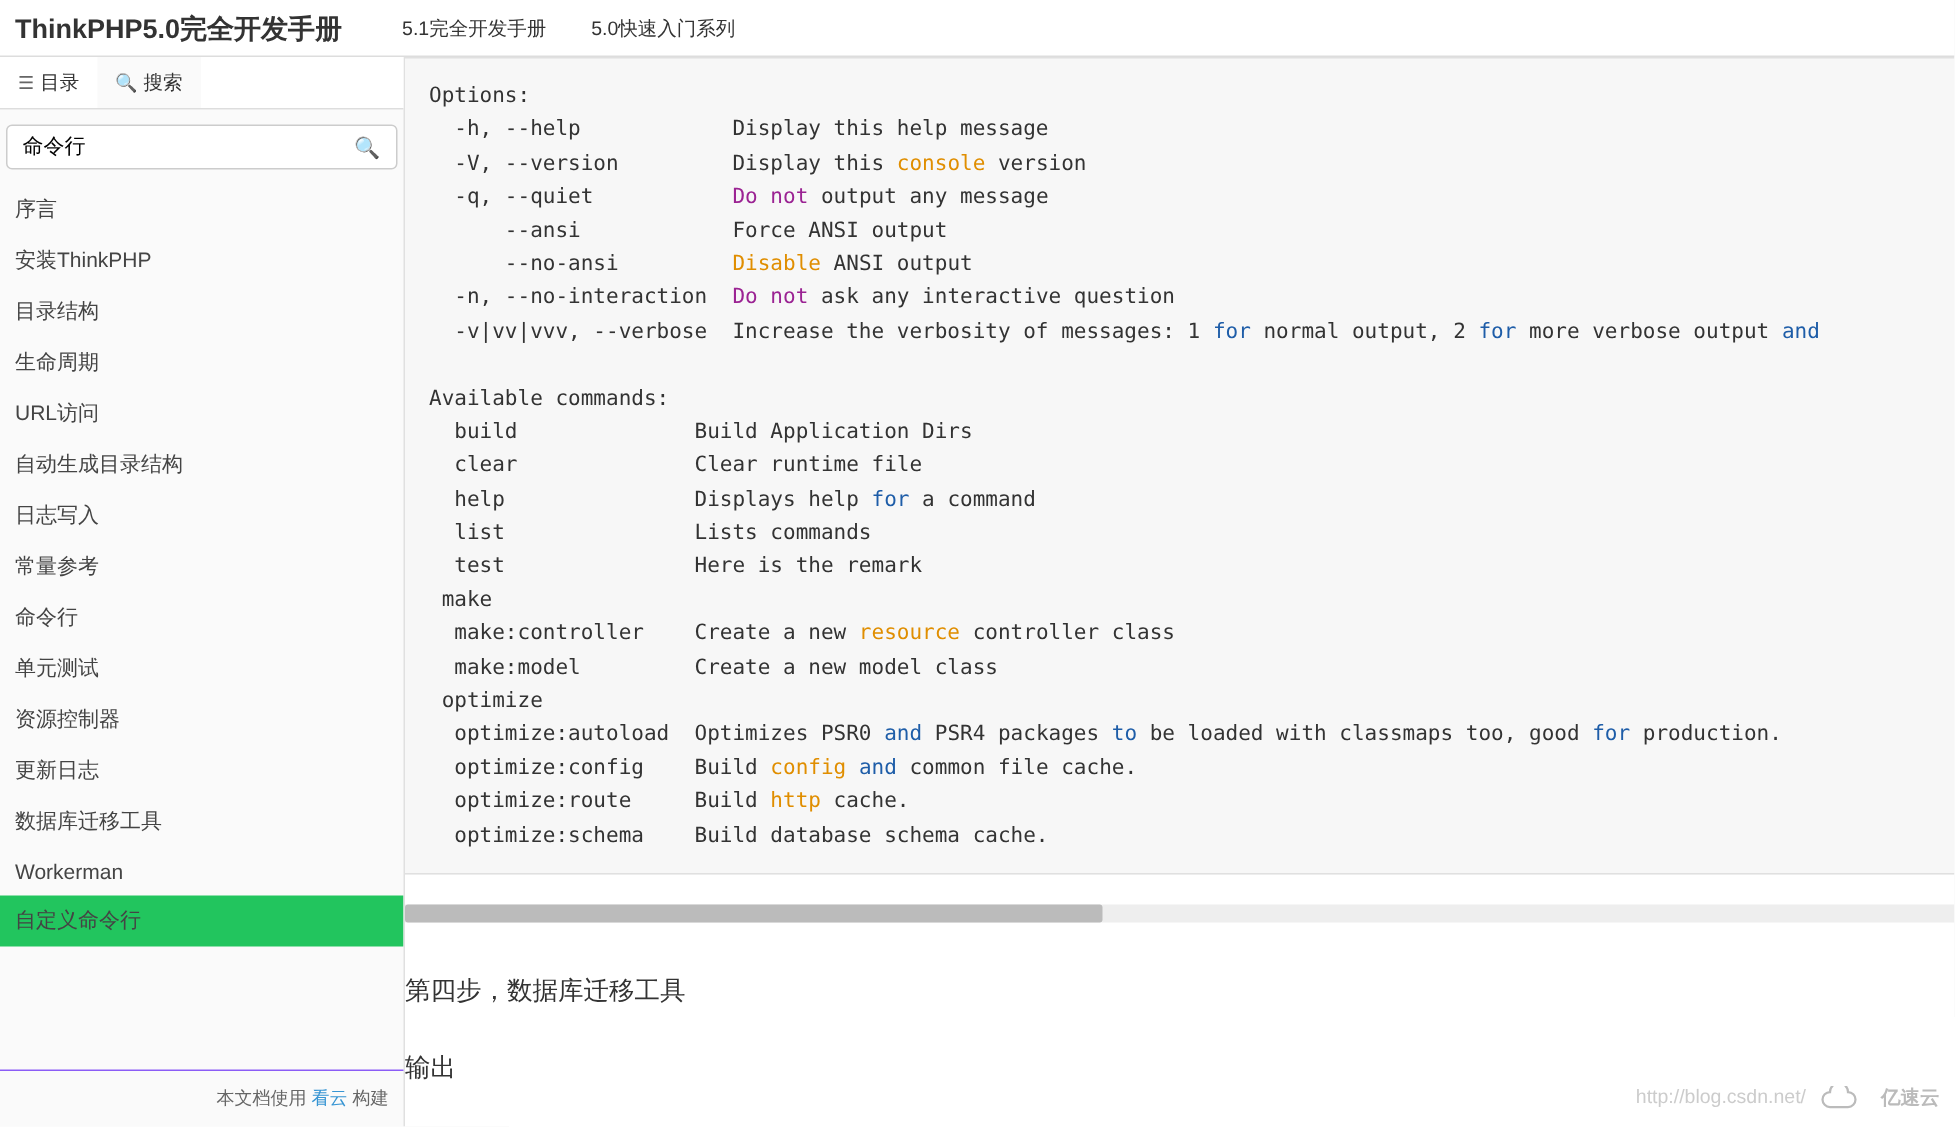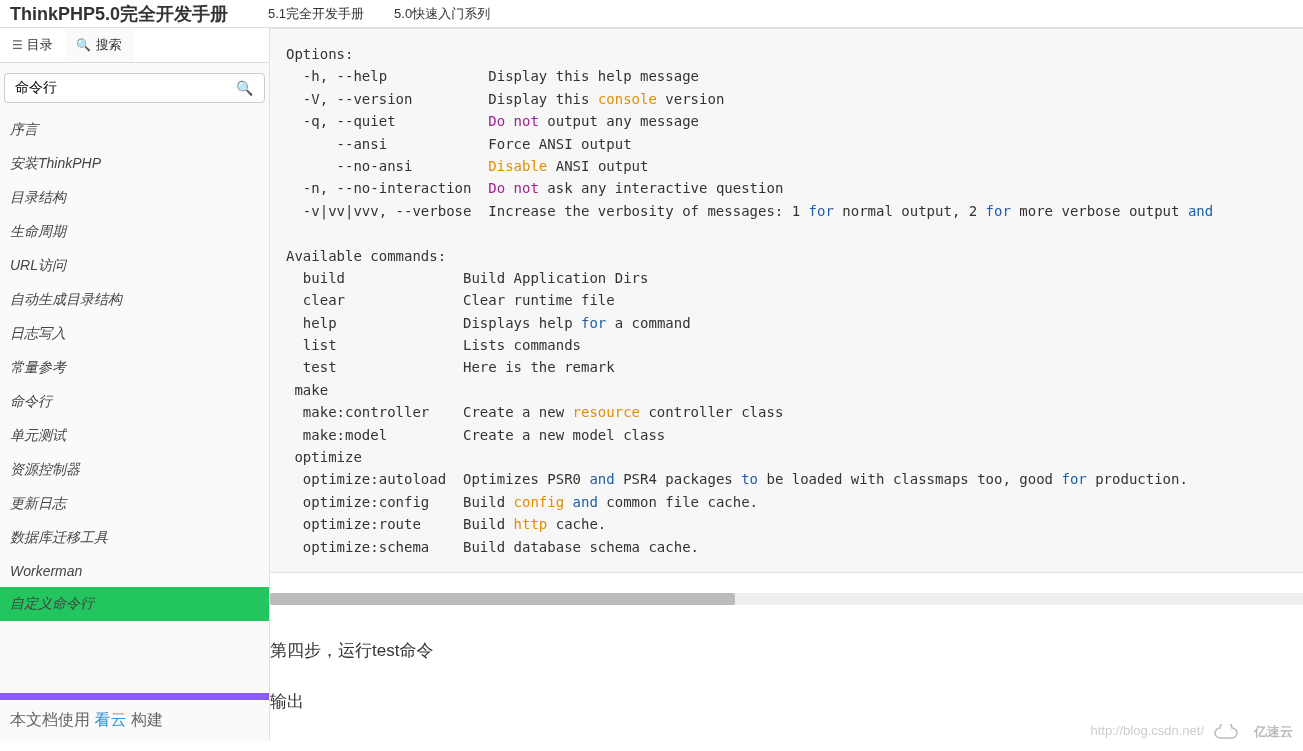--- a/index.html
+++ b/index.html
@@ -1,33 +1,33 @@
 <!DOCTYPE html>
 <html><head>
 <meta charset="utf-8">
 <style>
 * { margin: 0; padding: 0; box-sizing: border-box; }
 body { font-family: "Microsoft YaHei", Arial, sans-serif; font-size: 14px; color: #333; background: #fff; }
-.header { border-bottom: 1px solid #ddd; padding: 0 10px; height: 28px; display: flex; align-items: center; }
+.header { border-bottom: 1px solid #ddd; padding: 0 10px; height: 38px; display: flex; align-items: center; }
 .header-title { font-weight: bold; font-size: 18px; margin-right: 40px; }
 .header-link { font-size: 13px; margin-right: 30px; color: #333; cursor: pointer; }
 .container { display: flex; height: calc(100vh - 38px); }
 .sidebar { width: 270px; border-right: 1px solid #e0e0e0; display: flex; flex-direction: column; background: #fafafa; }
 .sidebar-tabs { display: flex; border-bottom: 1px solid #ddd; background: #fff; }
 .sidebar-tab { padding: 8px 12px; cursor: pointer; font-size: 13px; display: flex; align-items: center; gap: 4px; }
 .sidebar-tab.active { background: #fafafa; }
 .tab-icon { font-size: 12px; color: #666; }
 .search-box { padding: 10px 4px; }
 .search-input-wrap { display: flex; align-items: center; border: 1px solid #ccc; border-radius: 4px; background: #fff; padding: 6px 10px; }
 .search-input { flex: 1; border: none; outline: none; font-size: 14px; }
 .search-icon { color: #999; font-size: 14px; }
-.nav-list { flex: 1; overflow-y: auto; font-style: italic; }
+.nav-list { flex: 1; overflow-y: auto; }
 .nav-item { padding: 8px 10px; cursor: pointer; color: #444; font-size: 14px; }
 .nav-item.active { background: #22c55e; font-weight: 500; }
-.sidebar-footer { padding: 10px; text-align: left; font-size: 16px; color: #666; border-top: 7px solid #8b5cf6; }
+.sidebar-footer { padding: 10px; text-align: right; font-size: 12px; color: #666; border-top: 1px solid #8b5cf6; }
 .sidebar-footer a { color: #3795d3; text-decoration: none; }
 .main { flex: 1; overflow: auto; padding: 0 0 4px 0; position: relative; }
 .code-block { background: #f7f7f7; border: 1px solid #e0e0e0; border-left: none; border-right: none; padding: 14px 16px; font-family: "Consolas", "Monaco", monospace; font-size: 14px; line-height: 1.6; white-space: pre; overflow-x: auto; margin-bottom: 20px; color: #333; }
 .code-block .kw-orange { color: #e08e00; }
 .code-block .kw-blue { color: #1e5da8; }
 .code-block .kw-purple { color: #9b2393; }
 .scrollbar-track { height: 12px; background: #eee; margin: 0 0 20px 0; position: relative; }
 .scrollbar-thumb { position: absolute; left: 0; top: 0; height: 100%; width: 45%; background: #bbb; border-radius: 2px; }
 .section-title { font-size: 17px; padding: 14px 0 14px 0; margin-left: 0; color: #333; }
 .content-pad { padding-left: 0; }
@@ -107,21 +107,21 @@
   make:controller    Create a new <span class="kw-orange">resource</span> controller class
   make:model         Create a new model class
  optimize
   optimize:autoload  Optimizes PSR0 <span class="kw-blue">and</span> PSR4 packages <span class="kw-blue">to</span> be loaded with classmaps too, good <span class="kw-blue">for</span> production.
   optimize:config    Build <span class="kw-orange">config</span> <span class="kw-blue">and</span> common file cache.
   optimize:route     Build <span class="kw-orange">http</span> cache.
   optimize:schema    Build database schema cache.</div>
       <div class="scrollbar-track">
         <div class="scrollbar-thumb"></div>
       </div>
-      <div class="section-title" style="margin-left:0; padding-left:0;">第四步，运行test命令</div>
+      <div class="section-title" style="margin-left:0; padding-left:0;">第四步，数据库迁移工具</div>
       <div class="section-title">输出</div>
 
     </div>
   </div>
 </div>
 
 <div class="watermark">
   <span>http://blog.csdn.net/</span>
   <span class="watermark-logo">
     <svg class="cloud-icon" viewBox="0 0 24 16">

